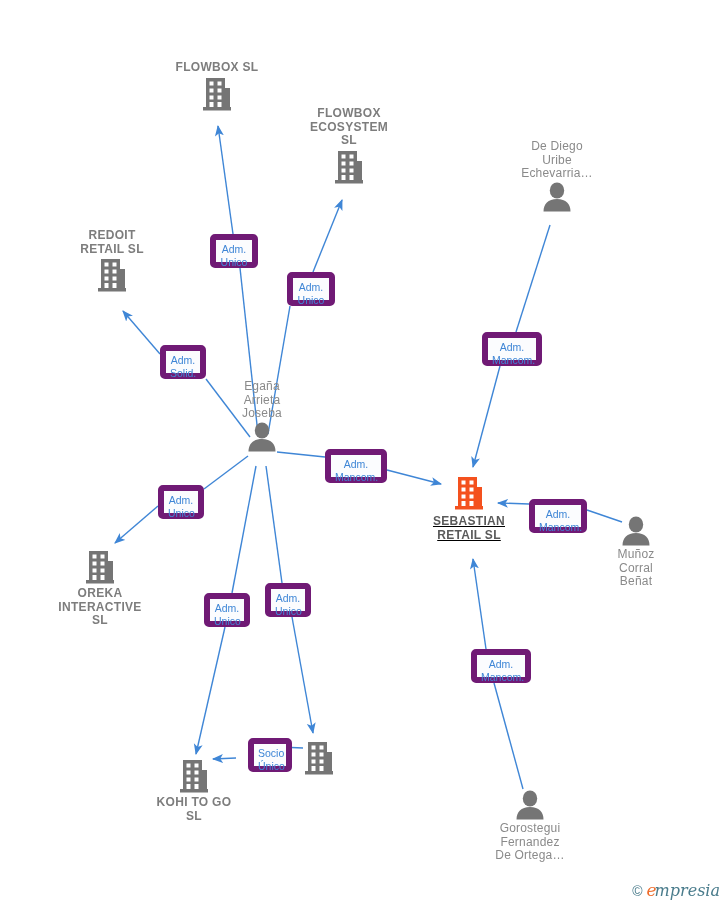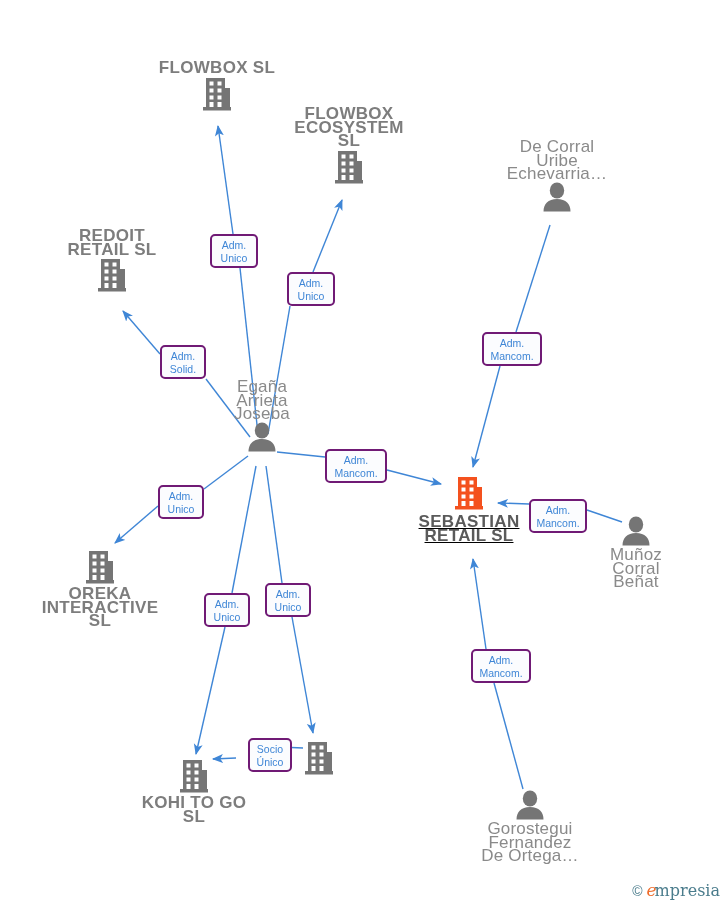--- a/index.html
+++ b/index.html
@@ -33,21 +33,21 @@
     cursor: pointer;
   }
   .node .glyph {
     display: block;
     margin: 0 auto;
     line-height: 0;
   }
   .node .caption {
     display: block;
     margin-top: 1px;
-    font-size: 17px;
+    font-size: 12px;
     line-height: 13.5px;
     color: #808080;
     letter-spacing: 0.2px;
     white-space: pre-line;
   }
   .node.company-focus .caption {
     color: #5a5a5a;
     font-weight: bold;
     letter-spacing: 0.3px;
   }
@@ -57,21 +57,21 @@
     letter-spacing: 0.3px;
   }
   .node.person .caption {
     font-weight: normal;
     color: #8a8a8a;
   }
   .edge-label {
     position: absolute;
     box-sizing: border-box;
     background: #fbfcfe;
-    border: 2px solid #701a75;
+    border: 6px solid #701a75;
     border-radius: 5px;
     color: #3f86d6;
     font-size: 10.5px;
     line-height: 13px;
     text-align: center;
     padding: 3px 4px 2px 4px;
     white-space: pre-line;
     cursor: pointer;
   }
   #watermark {
@@ -91,20 +91,21 @@
   #watermark .wm-e {
     color: #ef6c2a;
     font-family: "DejaVu Serif", serif;
     font-style: italic;
     font-size: 17px;
     line-height: 17px;
   }
   #watermark .wm-rest {
     color: #4a7c8c;
     font-family: "DejaVu Serif", serif;
+    font-style: italic;
     font-size: 16px;
     line-height: 16px;
     margin-left: -2px;
     margin-top: 47px;
   }
 </style>
 </head>
 <body>
 
 <div id="graph-canvas">
@@ -238,21 +239,21 @@
 Joseba</span>
     <span class="glyph">
       <svg width="34" height="32" viewBox="0 0 34 32">
         <ellipse cx="17" cy="9.5" rx="7.2" ry="8" fill="#757575"></ellipse>
         <path d="M17 18 C8 18 3.5 23 3.5 30.5 L30.5 30.5 C30.5 23 26 18 17 18 Z" fill="#757575"></path>
       </svg>
     </span>
   </div>
 
   <div class="node person" style="left:557px; top:139px;">
-    <span class="caption">De Corral
+    <span class="caption">De Diego
 Uribe
 Echevarria…</span>
     <span class="glyph">
       <svg width="34" height="32" viewBox="0 0 34 32">
         <ellipse cx="17" cy="9.5" rx="7.2" ry="8" fill="#757575"></ellipse>
         <path d="M17 18 C8 18 3.5 23 3.5 30.5 L30.5 30.5 C30.5 23 26 18 17 18 Z" fill="#757575"></path>
       </svg>
     </span>
   </div>
 

